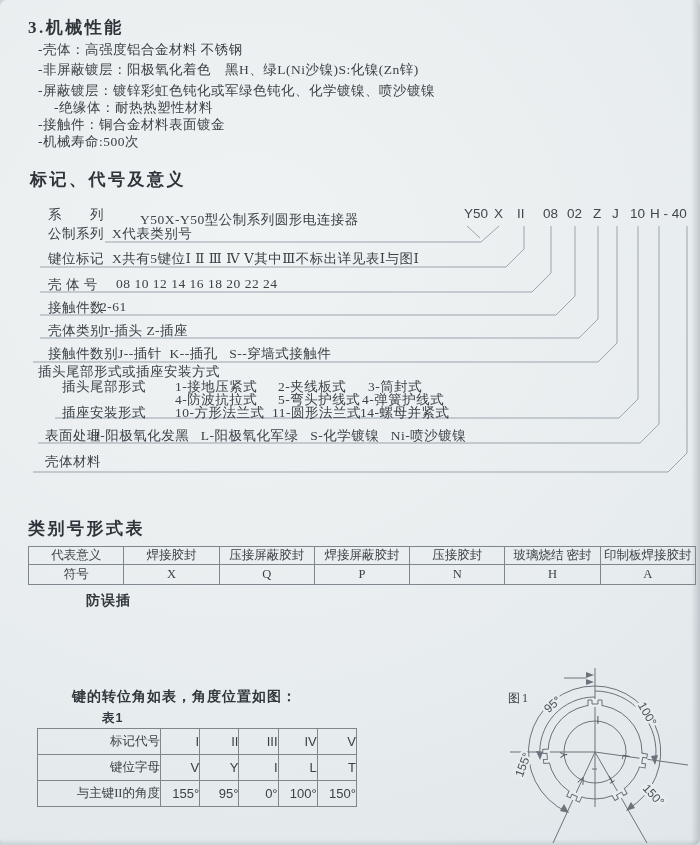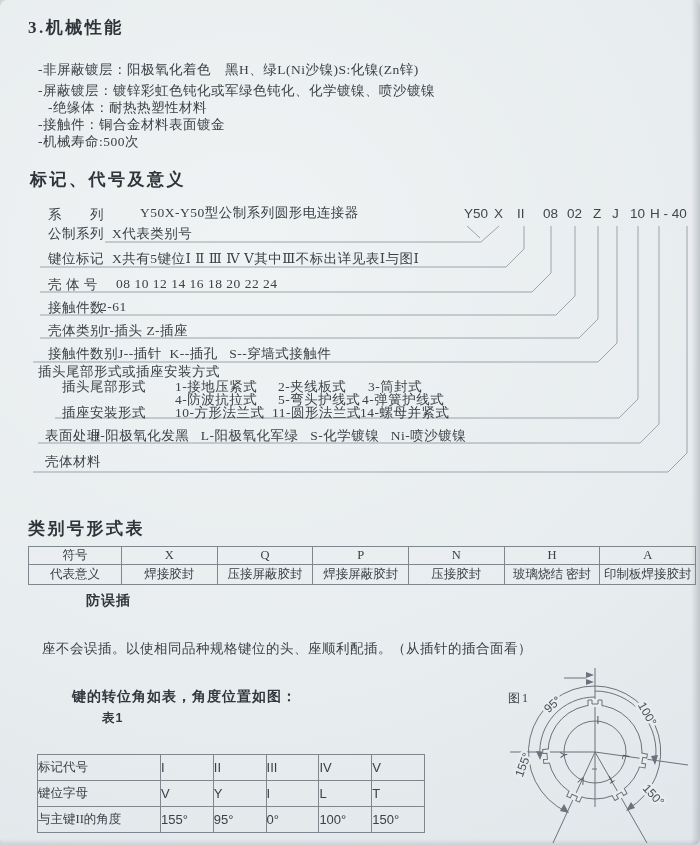--- a/index.html
+++ b/index.html
@@ -12,40 +12,41 @@
     background:linear-gradient(to bottom,rgba(130,140,147,0),rgba(130,140,147,.25));}
   .abs{position:absolute;white-space:pre;}
   .h1{font-size:17px;font-weight:bold;letter-spacing:2.5px;color:#2e343a;}
   .h2{font-family:"Liberation Sans","DejaVu Sans",sans-serif;font-size:14px;font-weight:bold;color:#31373d;letter-spacing:1px;margin-left:44px;}
   .t{font-size:13.5px;letter-spacing:0.5px;}
   .code{font-family:"Liberation Sans","DejaVu Sans",sans-serif;font-size:13.5px;color:#3f464c;}
   table{border-collapse:collapse;color:#3b4147;}
   .cat-table{table-layout:fixed;width:668px;font-size:12.5px;text-align:center;}
   .cat-table td{border:1px solid #7e878e;padding:0;height:17px;overflow:hidden;white-space:nowrap;}
   .cat-table tr+tr td{height:19px;}
-  .key-table{table-layout:fixed;width:388px;font-size:13px;text-align:left;margin-top:26px;}
+  .key-table{table-layout:fixed;width:320px;font-size:13px;text-align:right;}
   .key-table td{border:1px solid #7e878e;padding:0;height:25px;}
   .key-table td.lbl{font-size:12.5px;}
   .key-table td.v{font-family:"Liberation Sans","DejaVu Sans",sans-serif;}
   svg{position:absolute;}
   .dim{font-family:"Liberation Sans","DejaVu Sans",sans-serif;font-size:12px;fill:#4a525a;
     paint-order:stroke;stroke:#e7ecee;stroke-width:5px;}
   .klet{font-family:"Liberation Sans","DejaVu Sans",sans-serif;font-size:10px;fill:#4a525a;}
 </style>
 </head>
 <body>
 
 <div class="page">
   <div class="edge-r"></div>
   <div class="edge-b"></div>
 
   <div class="abs h1" style="left:28px;top:16px">3.机械性能</div>
+  <div class="abs t" style="left:38px;top:41px">-壳体：高强度铝合金材料 不锈钢</div>
   <div class="abs t" style="left:38px;top:61px">-非屏蔽镀层：阳极氧化着色　黑H、绿L(Ni沙镍)S:化镍(Zn锌)</div>
   <div class="abs t" style="left:38px;top:82px">-屏蔽镀层：镀锌彩虹色钝化或军绿色钝化、化学镀镍、喷沙镀镍</div>
-  <div class="abs t" style="left:48px;top:99px">-绝缘体：耐热热塑性材料</div>
+  <div class="abs t" style="left:54px;top:99px">-绝缘体：耐热热塑性材料</div>
   <div class="abs t" style="left:38px;top:116px">-接触件：铜合金材料表面镀金</div>
   <div class="abs t" style="left:38px;top:133px">-机械寿命:500次</div>
 
   <div class="abs h1" style="left:30px;top:168px">标记、代号及意义</div>
 
   <span class="abs code" style="left:464px;top:206px">Y50</span>
   <span class="abs code" style="left:494px;top:206px">X</span>
   <span class="abs code" style="left:517px;top:206px">II</span>
   <span class="abs code" style="left:543px;top:206px">08</span>
   <span class="abs code" style="left:567px;top:206px">02</span>
@@ -63,21 +64,21 @@
       <path d="M40,120 H556 L575,101 V31"></path>
       <path d="M40,143 H579 L598,124 V31"></path>
       <path d="M33,167 H598 L617,148 V31"></path>
       <path d="M55,223 H619 L638,204 V31"></path>
       <path d="M38,248 H640 L659,229 V31"></path>
       <path d="M33,277 H668 L687,258 V31"></path>
     </g>
   </svg>
 
   <div class="abs t" style="left:48px;top:206px">系　　列</div>
-  <div class="abs t" style="left:140px;top:204px">Y50X-Y50型公制系列圆形电连接器</div>
+  <div class="abs t" style="left:140px;top:211px">Y50X-Y50型公制系列圆形电连接器</div>
   <div class="abs t" style="left:48px;top:225px">公制系列</div>
   <div class="abs t" style="left:112px;top:225px">X代表类别号</div>
   <div class="abs t" style="left:48px;top:250px">键位标记</div>
   <div class="abs t" style="left:112px;top:250px">X共有5键位Ⅰ Ⅱ Ⅲ Ⅳ Ⅴ其中Ⅲ不标出详见表Ⅰ与图Ⅰ</div>
   <div class="abs t" style="left:48px;top:276px">壳 体 号</div>
   <div class="abs t" style="left:116px;top:276px">08 10 12 14 16 18 20 22 24</div>
   <div class="abs t" style="left:48px;top:299px">接触件数</div>
   <div class="abs t" style="left:100px;top:299px">2-61</div>
   <div class="abs t" style="left:48px;top:322px">壳体类别</div>
   <div class="abs t" style="left:102px;top:322px">T-插头 Z-插座</div>
@@ -97,41 +98,40 @@
   <div class="abs t" style="left:272px;top:404px">11-圆形法兰式</div>
   <div class="abs t" style="left:360px;top:404px">14-螺母并紧式</div>
 
   <div class="abs t" style="left:45px;top:427px">表面处理</div>
   <div class="abs t" style="left:90px;top:427px">H-阳极氧化发黑   L-阳极氧化军绿   S-化学镀镍   Ni-喷沙镀镍</div>
   <div class="abs t" style="left:45px;top:453px">壳体材料</div>
 
   <div class="abs h1" style="left:28px;top:517px">类别号形式表</div>
   <table class="cat-table abs" style="left:28px;top:546px">
     <tbody><tr>
+      <td>代表意义</td>
+      <td>焊接胶封</td>
+      <td>压接屏蔽胶封</td>
+      <td>焊接屏蔽胶封</td>
+      <td>压接胶封</td>
+      <td>玻璃烧结 密封</td>
+      <td>印制板焊接胶封</td>
+    </tr>
+    <tr>
       <td style="width:92px">符号</td>
       <td>X</td>
       <td>Q</td>
       <td>P</td>
       <td>N</td>
       <td>H</td>
       <td>A</td>
     </tr>
-    <tr>
-      <td>代表意义</td>
-      <td>焊接胶封</td>
-      <td>压接屏蔽胶封</td>
-      <td>焊接屏蔽胶封</td>
-      <td>压接胶封</td>
-      <td>玻璃烧结 密封</td>
-      <td>印制板焊接胶封</td>
-    </tr>
   </tbody></table>
 
   <div class="abs h2" style="left:42px;top:592px">防误插</div>
-  <div class="abs t" style="left:42px;top:640px">座不会误插。以使相同品种规格键位的头、座顺利配插。（从插针的插合面看）</div>
 
   <div class="abs h2" style="left:28px;top:688px">键的转位角如表，角度位置如图：</div>
   <div class="abs h2" style="left:58px;top:710px;font-size:12.5px">表1</div>
   <table class="key-table abs" style="left:37px;top:728px">
     <tbody><tr>
       <td class="lbl" style="width:122px">标记代号</td>
       <td class="v">I</td>
       <td class="v">II</td>
       <td class="v">III</td>
       <td class="v">IV</td>

